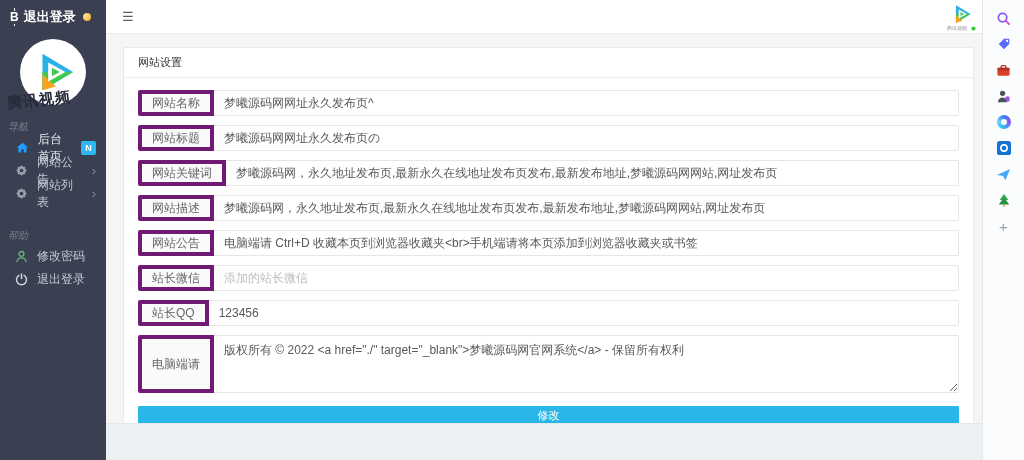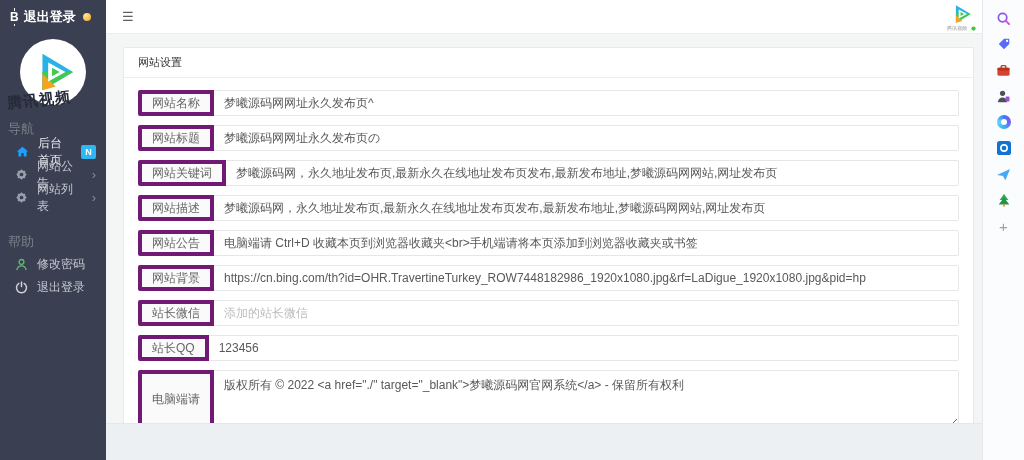--- a/index.html
+++ b/index.html
@@ -13,21 +13,21 @@
   .bicon { position:relative; font-size:12px; font-weight:700; color:#fff; }
   .bicon::before,.bicon::after { content:""; position:absolute; left:45%; width:1.5px; height:2.5px; background:#fff; }
   .bicon::before { top:-2px; } .bicon::after { bottom:-2px; }
   .coin { width:8px; height:8px; border-radius:50%; margin-left:2px;
     background:radial-gradient(circle at 35% 30%, #ffe69a, #f2a31d); }
   .logo-wrap { position:relative; width:66px; height:66px; margin:13px auto 0; }
   .logo-circle { width:66px; height:66px; border-radius:50%; background:#fff;
     display:flex; align-items:center; justify-content:center; }
   .watermark { position:absolute; left:-13px; bottom:-5px; font-size:15px; font-weight:700;
     color:#262b3a; transform:rotate(-6deg); letter-spacing:1px; white-space:nowrap; }
-  .nav-label { padding:15px 0 2px 8px; font-size:13px; color:#7a8089; }
+  .nav-label { padding:15px 0 2px 8px; font-size:10px; color:#7a8089;font-style:italic; }
   .nav-label.help { padding-top:24px; }
   .nav-item { display:flex; align-items:center; height:23px; padding:0 10px 0 15px;
     font-size:12px; color:#c3c8d1; gap:9px; cursor:pointer; }
   .nav-item.active { color:#e8ebf0;padding-left:16px; }
   .nicon { width:13px; height:13px; flex:none; display:block; }
   .badge { margin-left:auto; min-width:15px; height:14px; background:#2db7f5; border-radius:2px;
     color:#fff; font-size:9px; font-weight:700; display:flex; align-items:center; justify-content:center; }
   .chev { margin-left:auto; color:#868c97; font-size:13px; line-height:1; }
 
   
@@ -187,24 +187,20 @@
           <div class="row">
             <label class="row-label">网站描述</label>
             <input class="row-input" value="梦曦源码网，永久地址发布页,最新永久在线地址发布页发布,最新发布地址,梦曦源码网网站,网址发布页" style="">
           </div>
 
           <div class="row">
             <label class="row-label">网站公告</label>
             <input class="row-input" value="电脑端请 Ctrl+D 收藏本页到浏览器收藏夹&lt;br&gt;手机端请将本页添加到浏览器收藏夹或书签" style="">
           </div>
 
-          <div class="row">
-            <label class="row-label">网站背景</label>
-            <input class="row-input" value="https://cn.bing.com/th?id=OHR.TravertineTurkey_ROW7448182986_1920x1080.jpg&amp;rf=LaDigue_1920x1080.jpg&amp;pid=hp" style="">
-          </div>
 
           <div class="row">
             <label class="row-label">站长微信</label>
             <input class="row-input" placeholder="添加的站长微信" style="">
           </div>
 
           <div class="row">
             <label class="row-label">站长QQ</label>
             <input class="row-input" value="123456" style="">
           </div>

